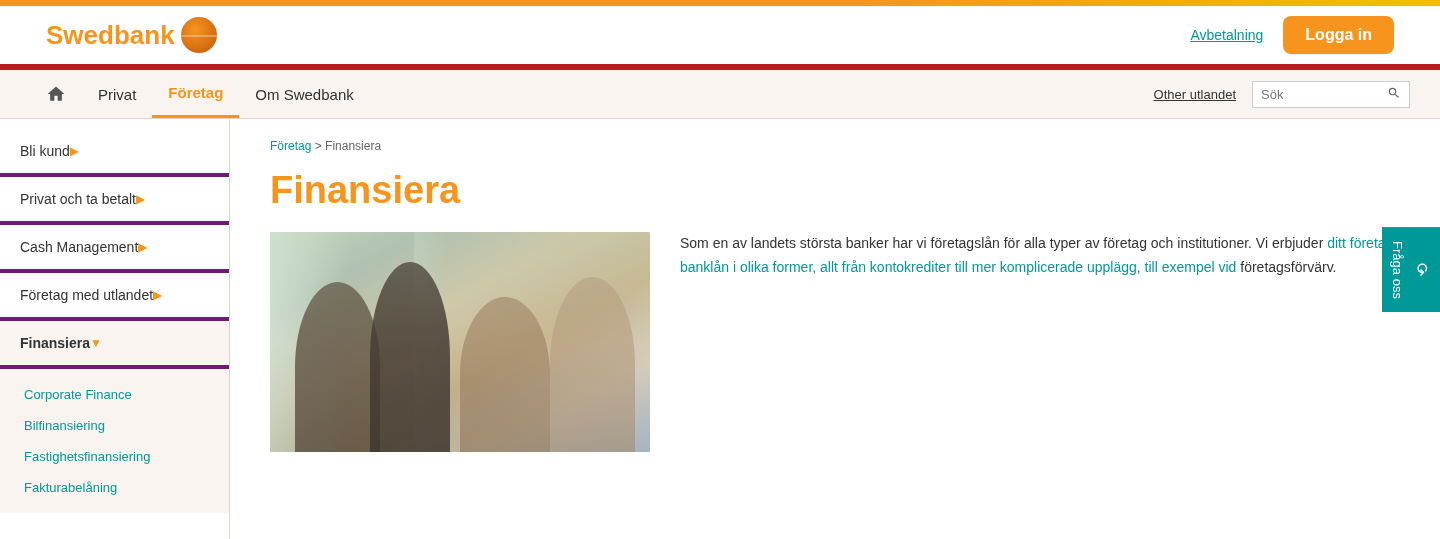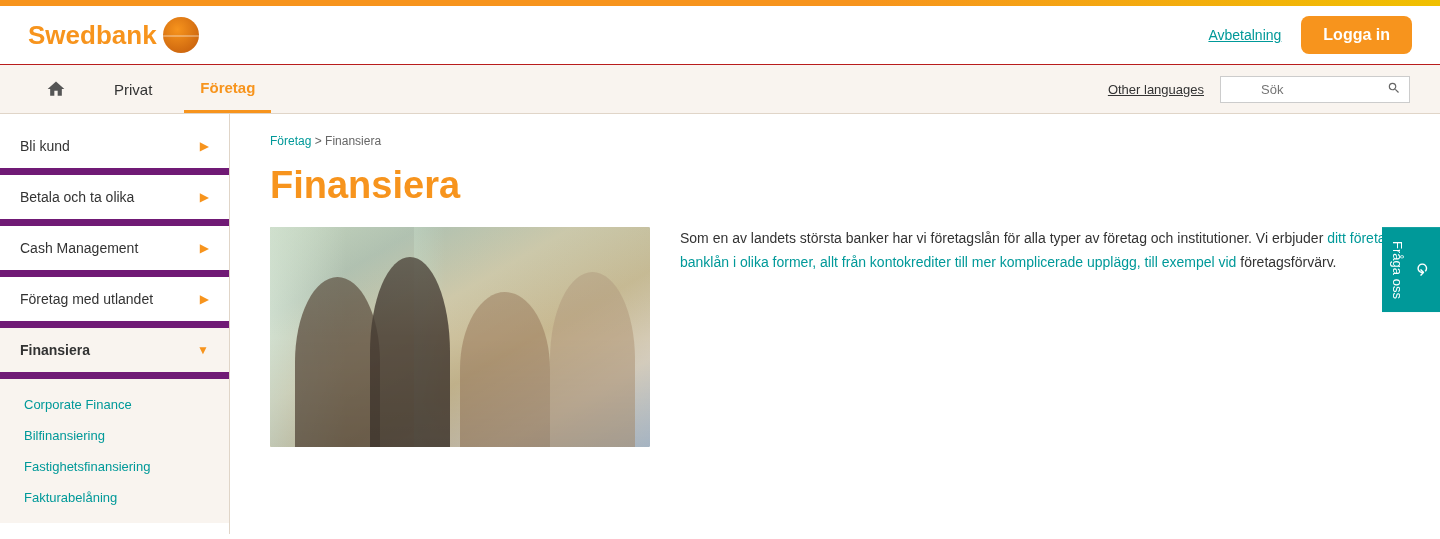--- a/index.html
+++ b/index.html
@@ -9,23 +9,23 @@
     .top-bar {
       height: 6px;
       background: linear-gradient(to right, #f7941d, #f7941d 60%, #f0c000 100%);
     }
 
     
     .header {
       display: flex;
       align-items: center;
       justify-content: space-between;
-      padding: 10px 28px;
+      padding: 10px 46px;
       background: #fff;
-      border-bottom: 1px solid #b91c1c;
+      border-bottom: 6px solid #b91c1c;
     }
     .logo-area {
       display: flex;
       align-items: center;
       gap: 6px;
     }
     .logo-text {
       font-size: 26px;
       font-weight: bold;
       color: #f7941d;
@@ -77,21 +77,21 @@
       background: #f9f4ef;
       padding: 0 30px;
       display: flex;
       align-items: center;
       justify-content: space-between;
       border-bottom: 1px solid #e0d5c8;
     }
     .nav-left {
       display: flex;
       align-items: center;
-      gap: 16px;
+      gap: 0;
     }
     .nav-home {
       padding: 14px 16px;
       display: flex;
       align-items: center;
       cursor: pointer;
       color: #555;
     }
     .nav-item {
       padding: 14px 16px;
@@ -123,21 +123,20 @@
       background: #fff;
       padding: 4px 8px;
       gap: 6px;
     }
     .search-input {
       border: none;
       outline: none;
       font-size: 13px;
       width: 120px;
       color: #aaa;
-      margin-left: 32px;
     }
     .search-icon {
       color: #666;
       font-size: 14px;
     }
 
     
     .main-layout {
       display: flex;
       min-height: 420px;
@@ -146,24 +145,24 @@
     
     .sidebar {
       width: 230px;
       min-width: 230px;
       border-right: 1px solid #e0d5c8;
       background: #fff;
       padding-top: 10px;
     }
     .sidebar-item {
       display: flex;
-      justify-content: space-between;
+      justify-content: flex-start;
       align-items: center;
       padding: 14px 20px;
-      border-bottom: 7px solid #701a75;
+      border-bottom: 4px solid #701a75;
       cursor: pointer;
       font-size: 14px;
       color: #333;
     }
     .sidebar-item .arrow {
       color: #f7941d;
       font-size: 12px;
     }
     .sidebar-item.active {
       background: #f9f4ef;
@@ -287,43 +286,46 @@
       <svg width="20" height="20" viewBox="0 0 24 24" fill="#555">
         <path d="M10 20v-6h4v6h5v-8h3L12 3 2 12h3v8z"></path>
       </svg>
     </div>
     <div class="nav-item">
       <span>Privat</span>
     </div>
     <div class="nav-item active">
       <span>Företag</span>
     </div>
+    <div class="nav-item">
+      <span>Om Swedbank</span>
+    </div>
   </div>
   <div class="nav-right">
-    <span class="other-languages">Other languages</span>
+    <span class="other-languages">Other utlandet</span>
     <div class="search-box">
       <input class="search-input" placeholder="Sök" style="">
       <span class="search-icon">
         <svg width="14" height="14" viewBox="0 0 24 24" fill="#666">
           <path d="M15.5 14h-.79l-.28-.27A6.471 6.471 0 0 0 16 9.5 6.5 6.5 0 1 0 9.5 16c1.61 0 3.09-.59 4.23-1.57l.27.28v.79l5 4.99L20.49 19l-4.99-5zm-6 0C7.01 14 5 11.99 5 9.5S7.01 5 9.5 5 14 7.01 14 9.5 11.99 14 9.5 14z"></path>
         </svg>
       </span>
     </div>
   </div>
 </div>
 
 <div class="main-layout">
 
   <div class="sidebar">
     <div class="sidebar-item">
       <span>Bli kund</span>
       <span class="arrow">▶</span>
     </div>
     <div class="sidebar-item">
-      <span>Betala och ta olika</span>
+      <span>Privat och ta betalt</span>
       <span class="arrow">▶</span>
     </div>
     <div class="sidebar-item">
       <span>Cash Management</span>
       <span class="arrow">▶</span>
     </div>
     <div class="sidebar-item">
       <span>Företag med utlandet</span>
       <span class="arrow">▶</span>
     </div>

